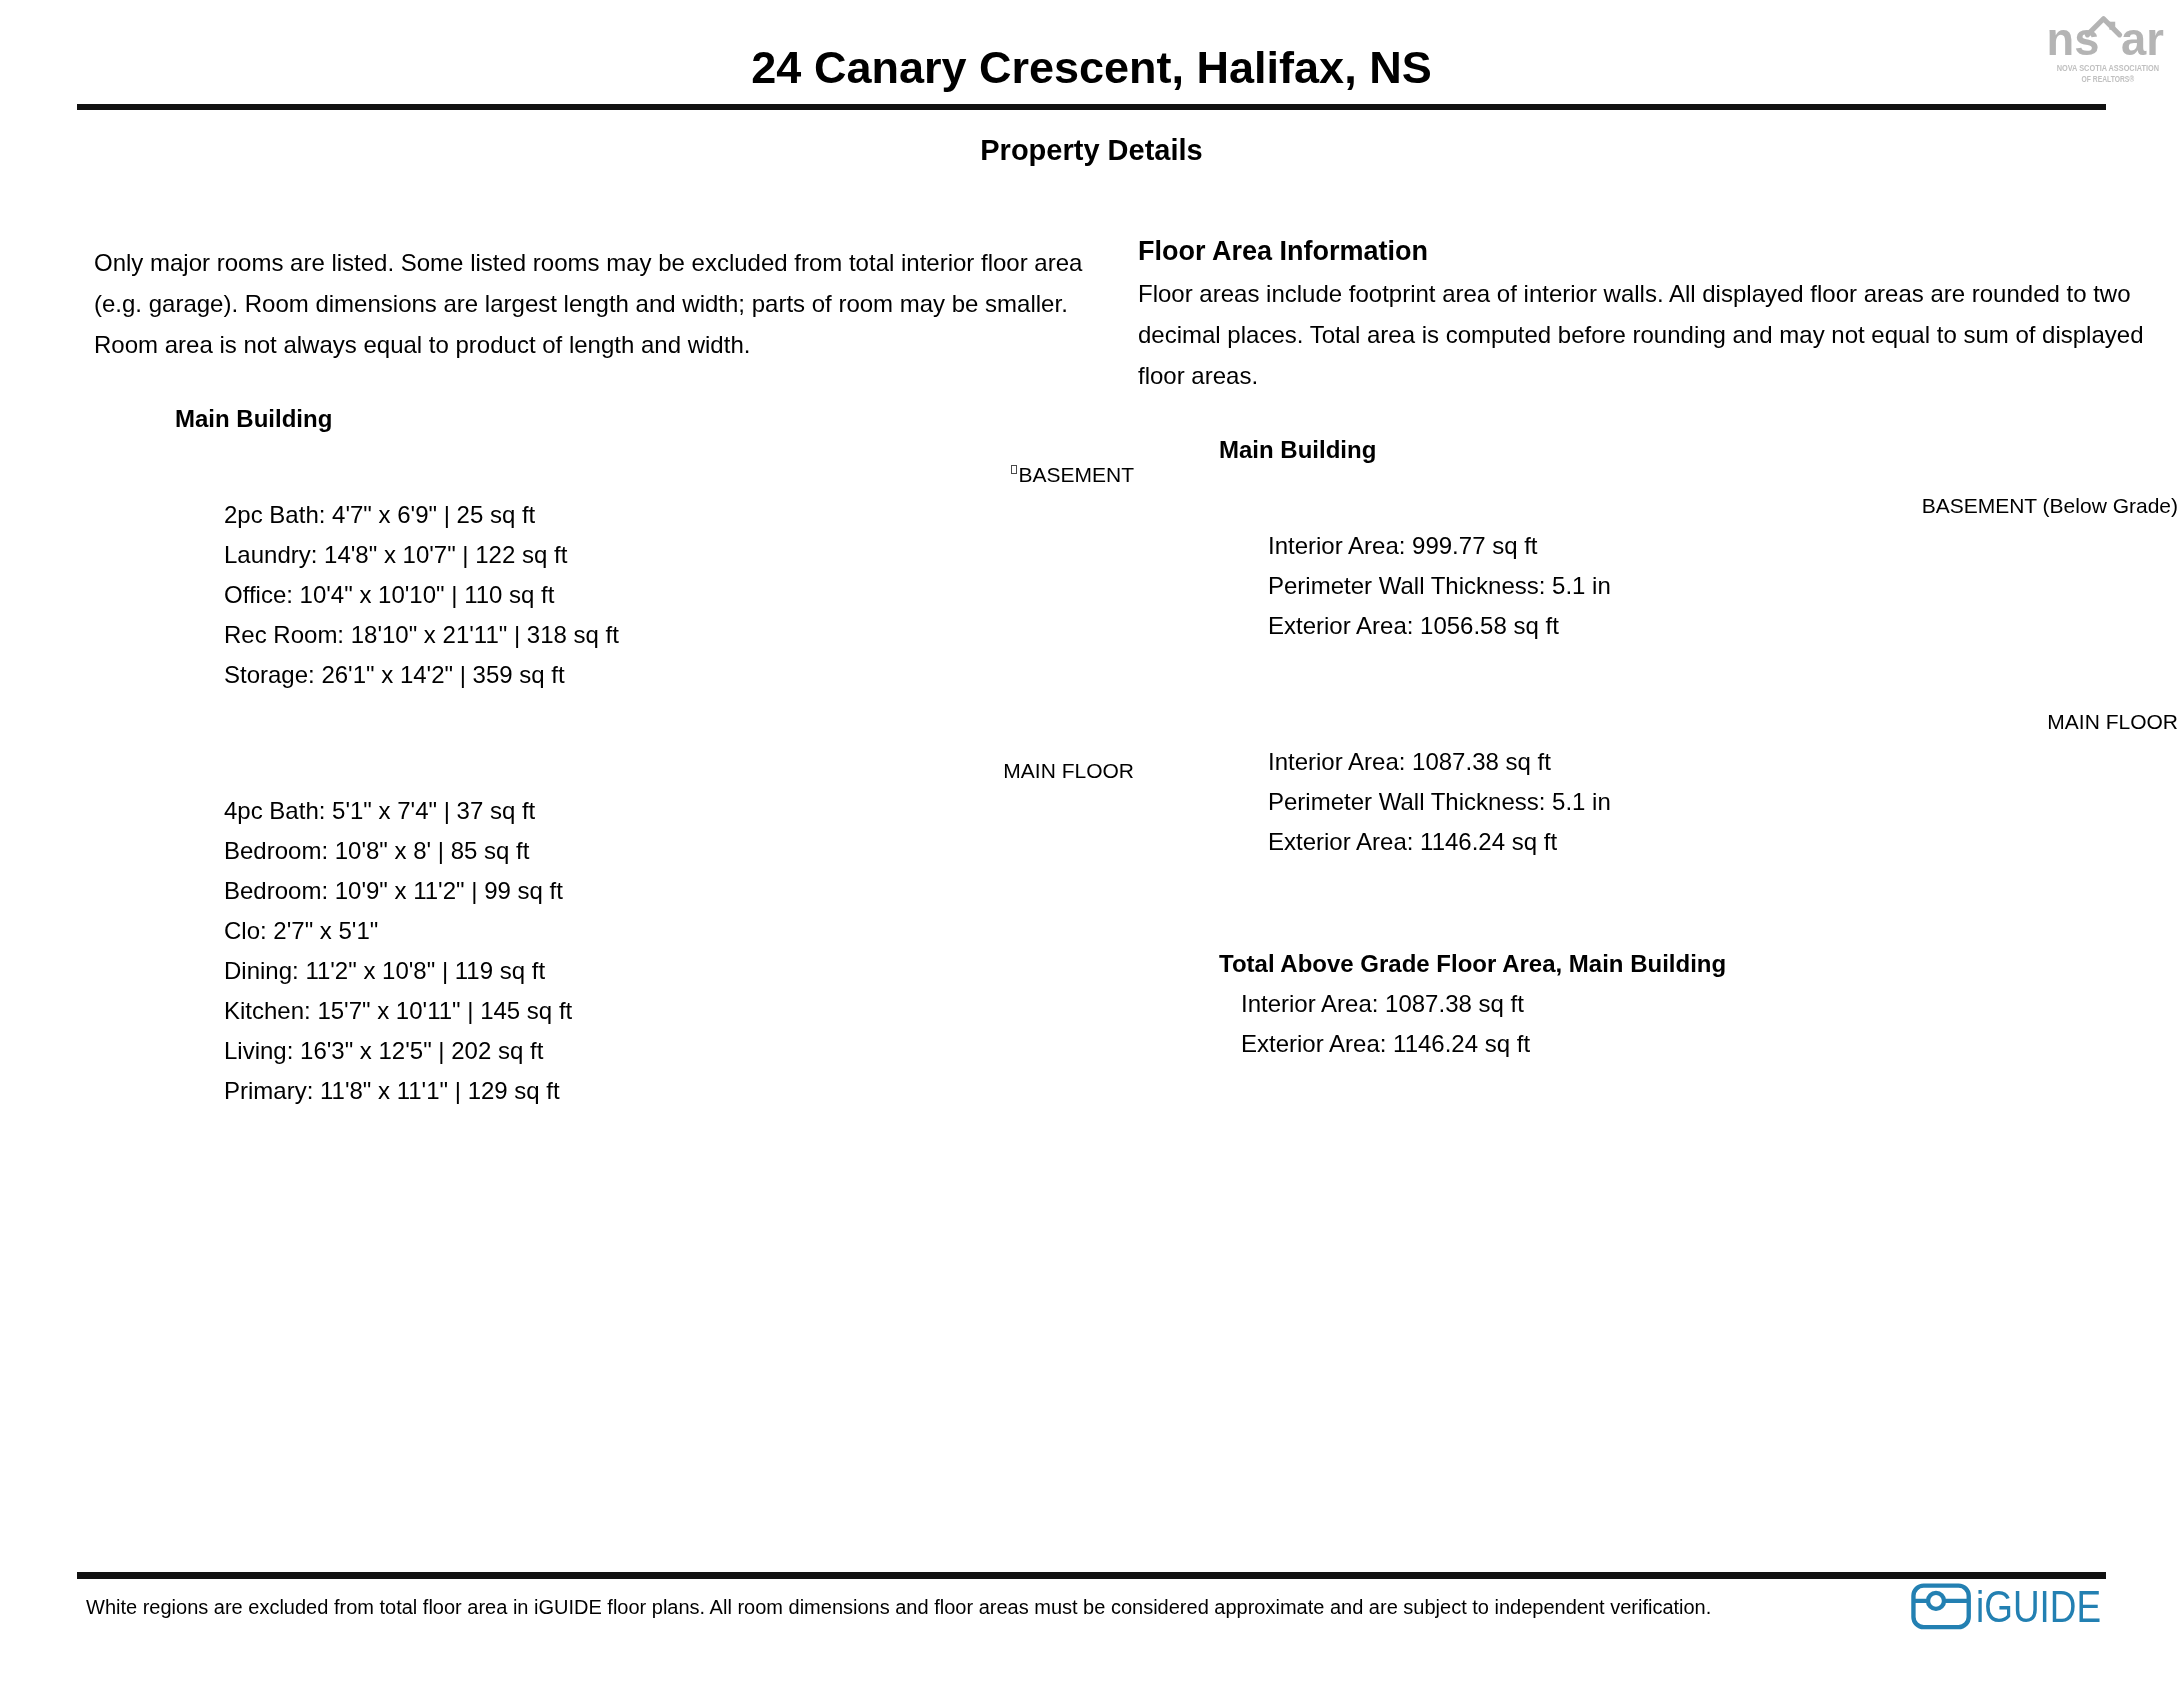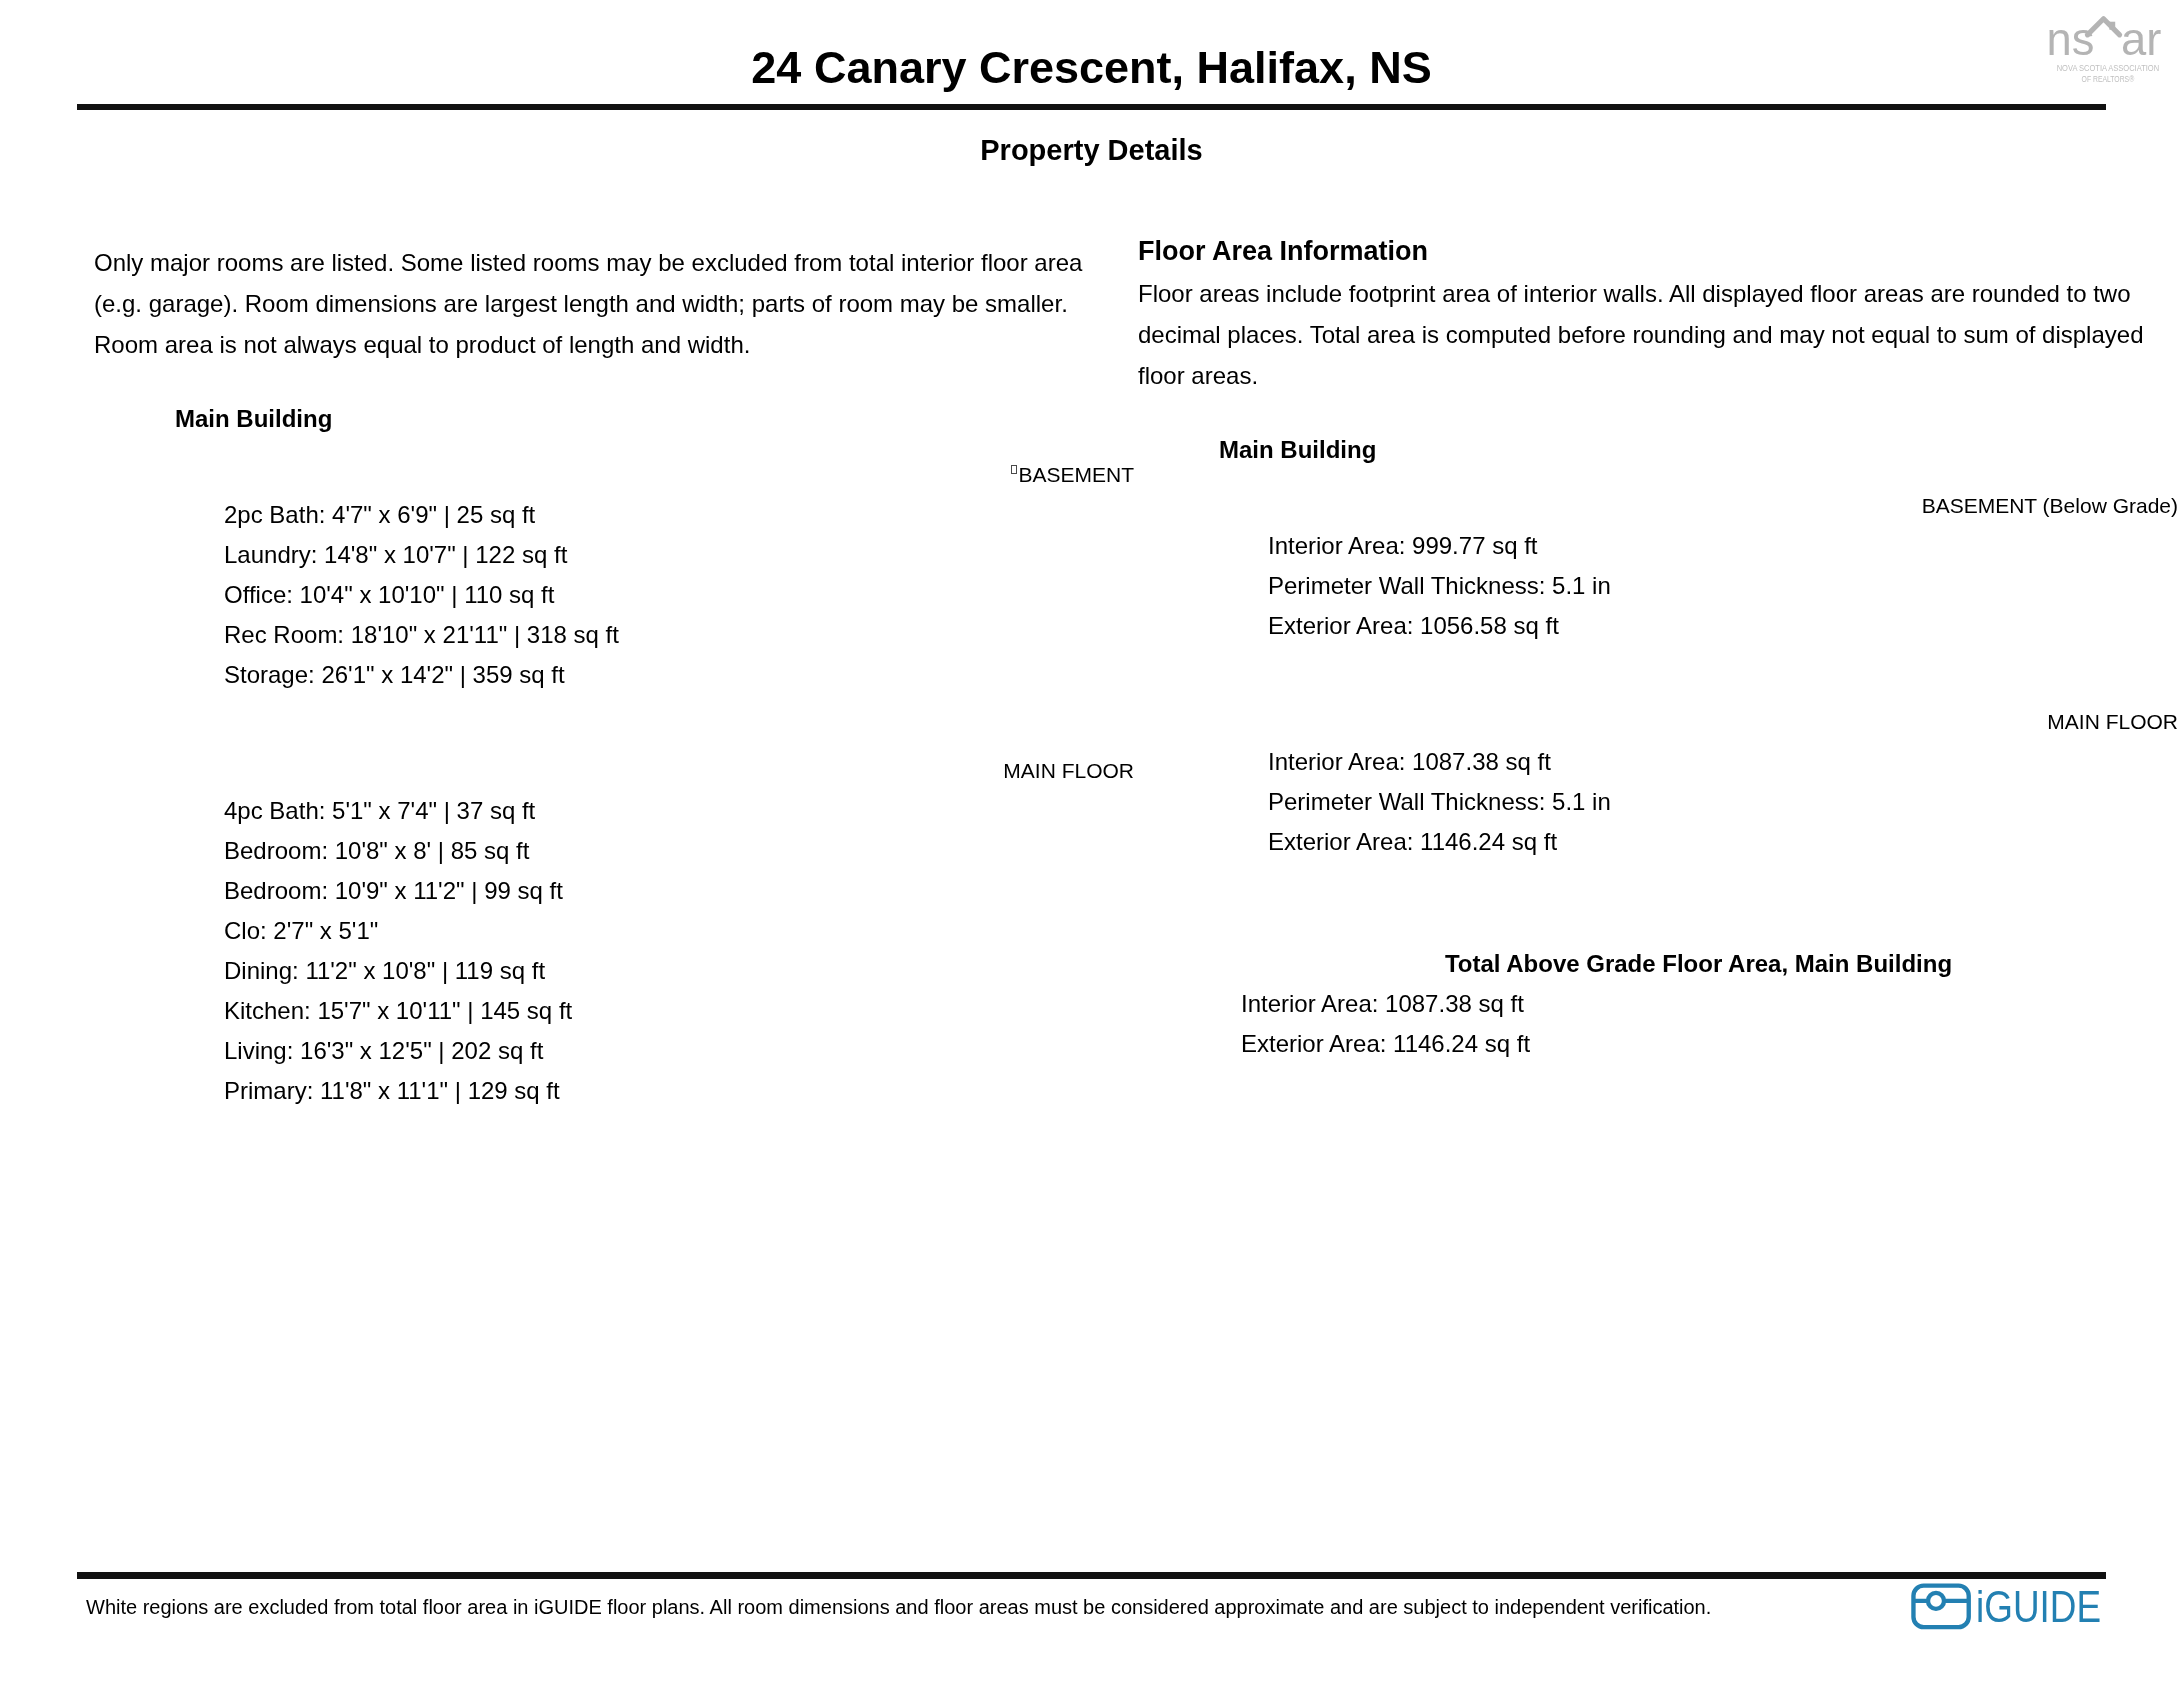--- a/index.html
+++ b/index.html
@@ -22,21 +22,21 @@
     height:6.6px; background:#111;
     margin:11.7px 77px 0 77px;
   }
   .doc-subtitle {
     margin:12px; padding-top:11.7px;
     text-align:center;
     font-size:29px; font-weight:bold; line-height:32px;
   }
 
   
-  .nsar-logo { position:absolute; top:11.7px; right:10.3px; }
+  .nsar-logo { position:absolute; top:11.7px; right:10.3px;font-weight:bold; }
 
   
   .col { position:absolute; top:236px; width:1040px; }
   .col-left  { left:94px; }
   .col-right { left:1138px; }
 
   .col h2 {
     margin:0; font-size:27px; font-weight:bold; line-height:31px;
   }
   .desc {
@@ -52,21 +52,21 @@
     margin:0 0 0 103px;
     font-size:21px; font-weight:normal; line-height:40px;text-align:right;
   }
   .floor-heading.gap-above { margin-top:56px; }
   ul.meas-list {
     list-style:none; margin:0; padding:0 0 0 130px;
     font-size:24px; line-height:40px;
   }
   .total-heading {
     margin:82px 0 0 81px;
-    font-size:24px; font-weight:bold; line-height:40px;text-align:center;
+    font-size:24px; font-weight:bold; line-height:40px;
   }
   ul.total-list {
     list-style:none; margin:0; padding:0 0 0 103px;
     font-size:24px; line-height:40px;
   }
   .artifact-mark {
     display:inline-block; width:4.4px; height:7.3px;
     border:1.5px solid #4a4a4a; vertical-align:super;
     margin-right:1.5px;
   }

